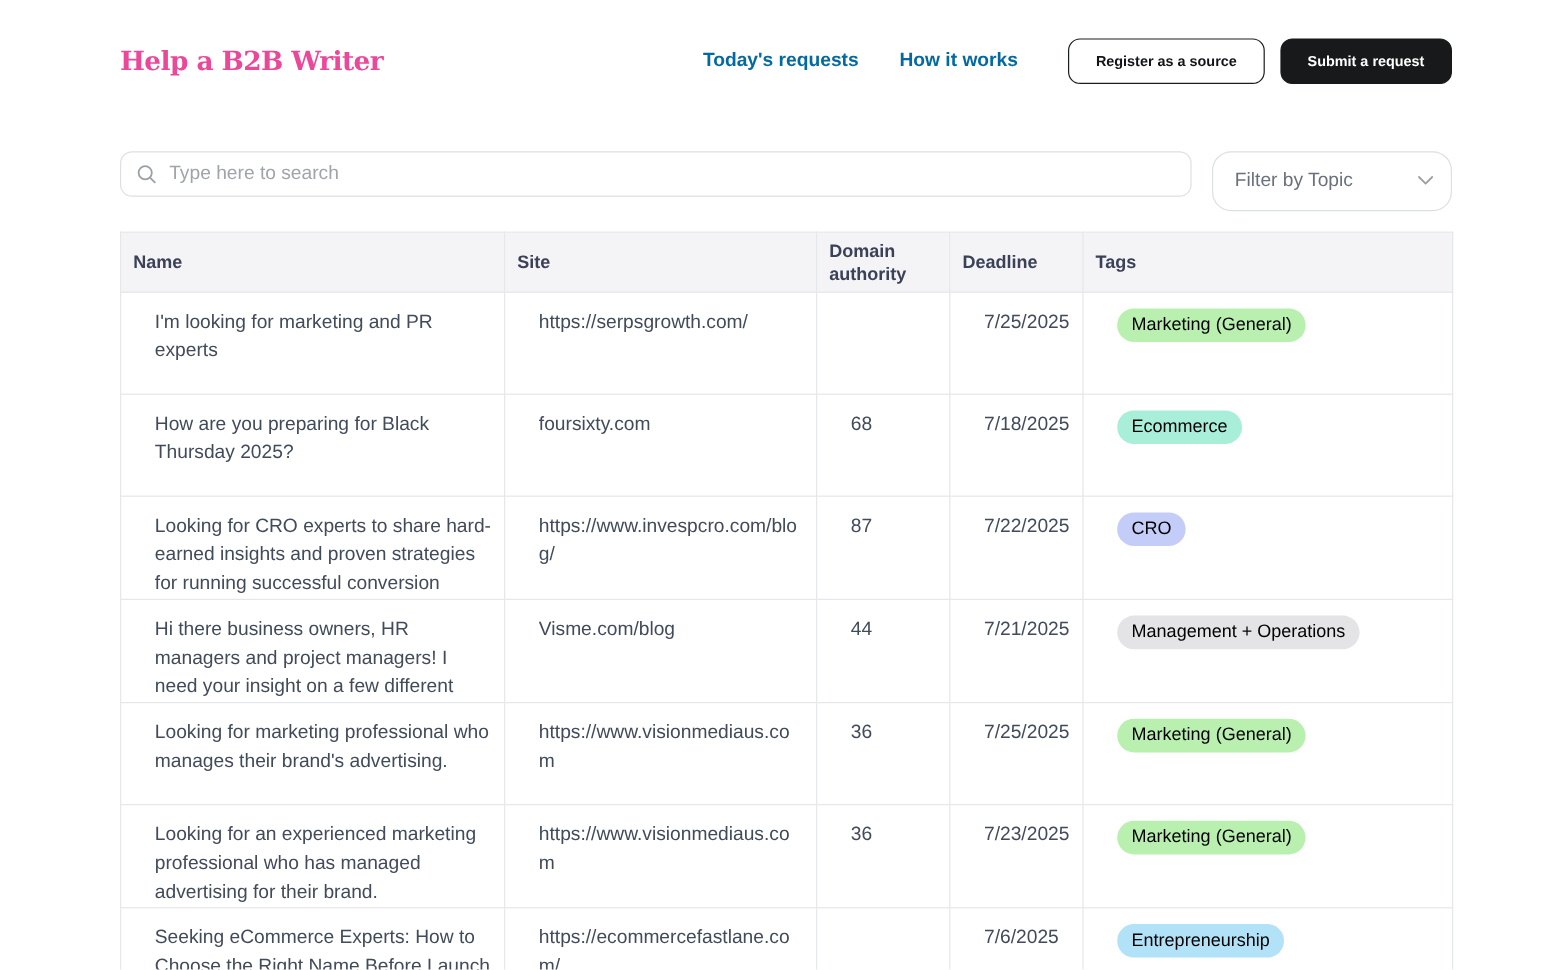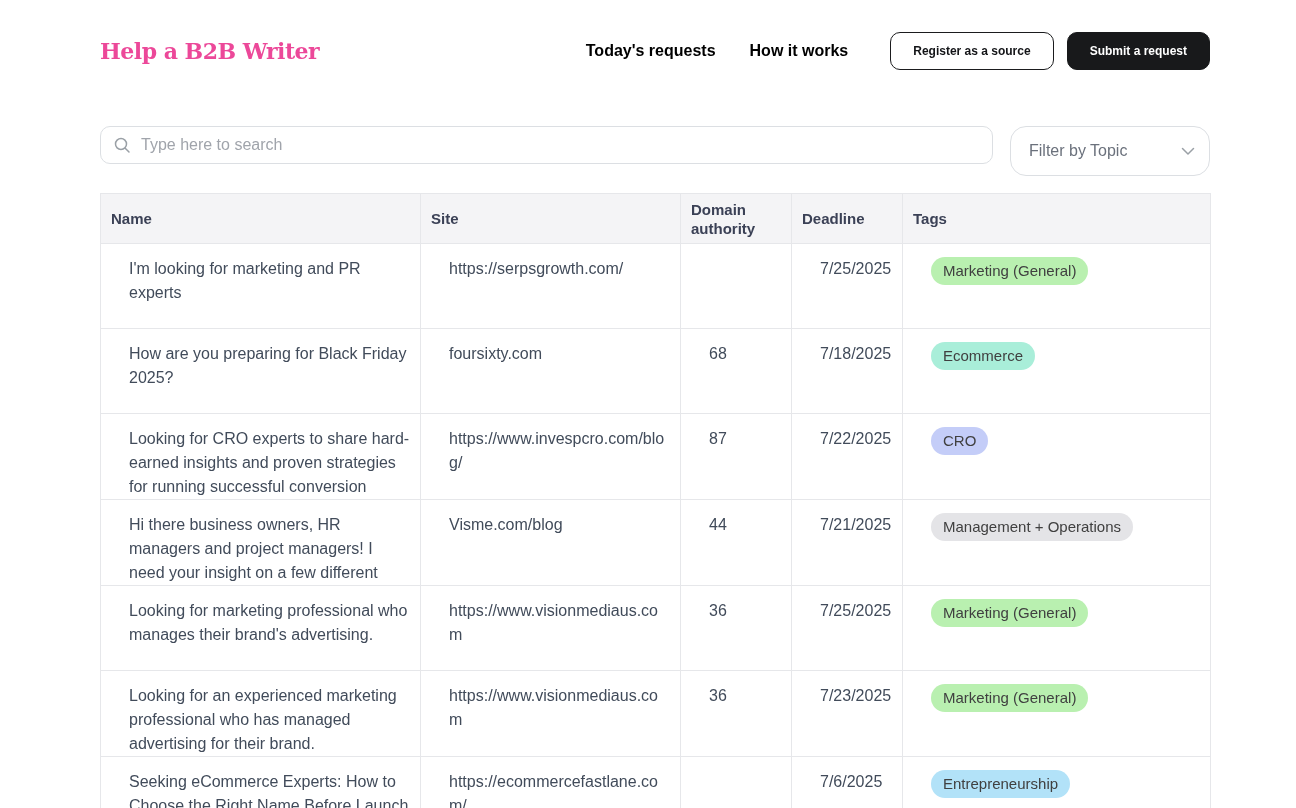--- a/index.html
+++ b/index.html
@@ -4,21 +4,21 @@
 <style>
   * { margin: 0; padding: 0; box-sizing: border-box; }
   html, body { width: 1296px; height: 808px; overflow: hidden; background: #ffffff;
     font-family: "Liberation Sans", sans-serif; }
   .container { width: 1110px; margin-left: 100px; }
 
   
   .topbar { display: flex; align-items: center; justify-content: space-between; padding-top: 31px; height: 71px; }
   .logo { font-family: "DejaVu Serif", serif; font-weight: 700; font-size: 22px; color: #ec4899; letter-spacing: -0.5px; }
   .nav-group { display: flex; align-items: center; }
-  .nav-link { font-size: 16px; font-weight: 700; color: #000000; margin-right: 34px; cursor: pointer; }
+  .nav-link { font-size: 16px; font-weight: 700; color: #0369a1; margin-right: 34px; cursor: pointer; }
   .btn { height: 38px; display: inline-flex; align-items: center; justify-content: center;
     border-radius: 10px; font-size: 12px; font-weight: 700; padding: 0 22px; cursor: pointer; }
   .btn-outline { background: #ffffff; border: 1px solid #1b1c1e; color: #131417; margin-left: 8px; }
   .btn-solid { background: #18191b; border: 1px solid #18191b; color: #ffffff; margin-left: 13px; text-align: right; }
 
   
   .search-row { display: flex; margin-top: 55px; gap: 17px; }
   .search-wrap { position: relative; flex: 1; }
   .search-input { width: 100%; height: 38px; border: 1px solid #dcdfe3; border-radius: 10px;
     padding: 0 12px 0 40px; font-size: 16px; color: #333; outline: none; font-family: inherit; }
@@ -34,21 +34,21 @@
   col.c-deadline { width: 111px; } col.c-tags { width: 308px; }
   th, td { border: 1px solid #e6e7ea; text-align: left; }
   thead th { background: #f4f4f6; height: 50px; padding: 0 10px; vertical-align: middle;
     font-size: 15px; font-weight: 700; color: #3b4156; line-height: 19px; }
   tbody td { height: 85px; vertical-align: top; padding: 13px 10px 0 28px;
     font-size: 16px; color: #414b5a; line-height: 24px; }
   tbody tr { background: #ffffff; }
   .clamp { max-height: 72px; overflow: hidden; }
   .site-cell { word-break: break-all; }
   .tag-pill { display: inline-block; padding: 3px 12px 4px 12px; border-radius: 999px;
-    font-size: 15px; line-height: 21px; color: #404040; white-space: nowrap; }
+    font-size: 15px; line-height: 21px; color: #000000; white-space: nowrap; }
 </style>
 </head>
 <body>
 
 <div class="container">
 
   <div class="topbar">
     <div class="logo">Help a B2B Writer</div>
     <div class="nav-group">
       <span class="nav-link">Today's requests</span>
@@ -103,21 +103,21 @@
     <td class="site-cell">
             <div class="clamp cell-site">https://serpsgrowth.com/</div>
           </td>
     <td><span class="cell-da"></span></td>
     <td><span class="cell-deadline">7/25/2025</span></td>
     <td><span class="cell-tags"><span class="tag-pill" style="background: rgb(185, 240, 176);">Marketing (General)</span></span></td>
   </tr>
 
   <tr>
     <td>
-            <div class="clamp cell-name">How are you preparing for Black Friday 2025?</div>
+            <div class="clamp cell-name">How are you preparing for Black Thursday 2025?</div>
           </td>
     <td class="site-cell">
             <div class="clamp cell-site">foursixty.com</div>
           </td>
     <td><span class="cell-da">68</span></td>
     <td><span class="cell-deadline">7/18/2025</span></td>
     <td><span class="cell-tags"><span class="tag-pill" style="background: rgb(169, 238, 217);">Ecommerce</span></span></td>
   </tr>
 
   <tr>

